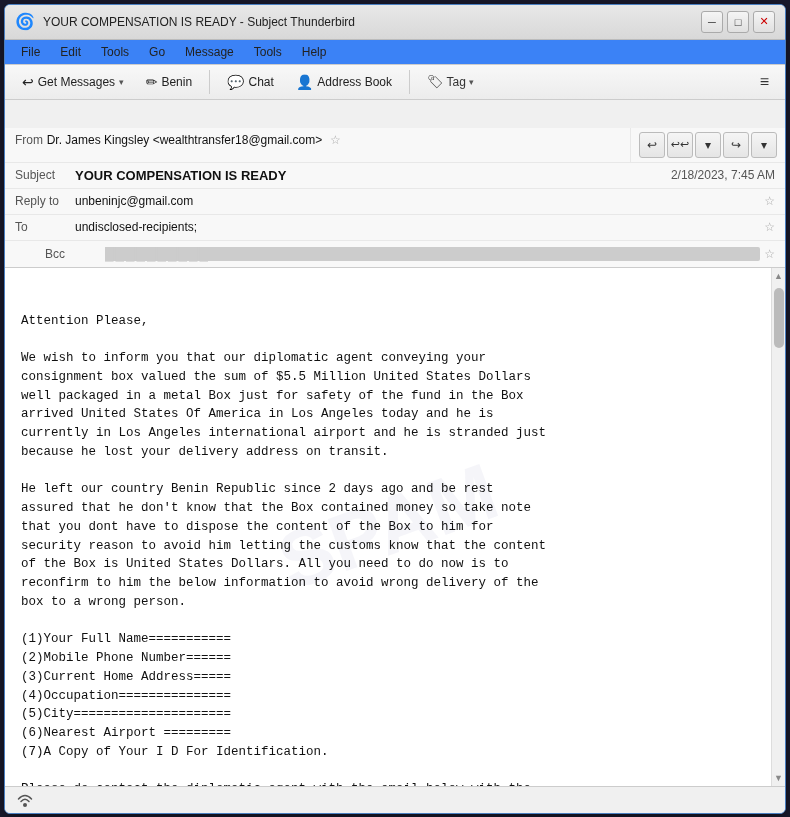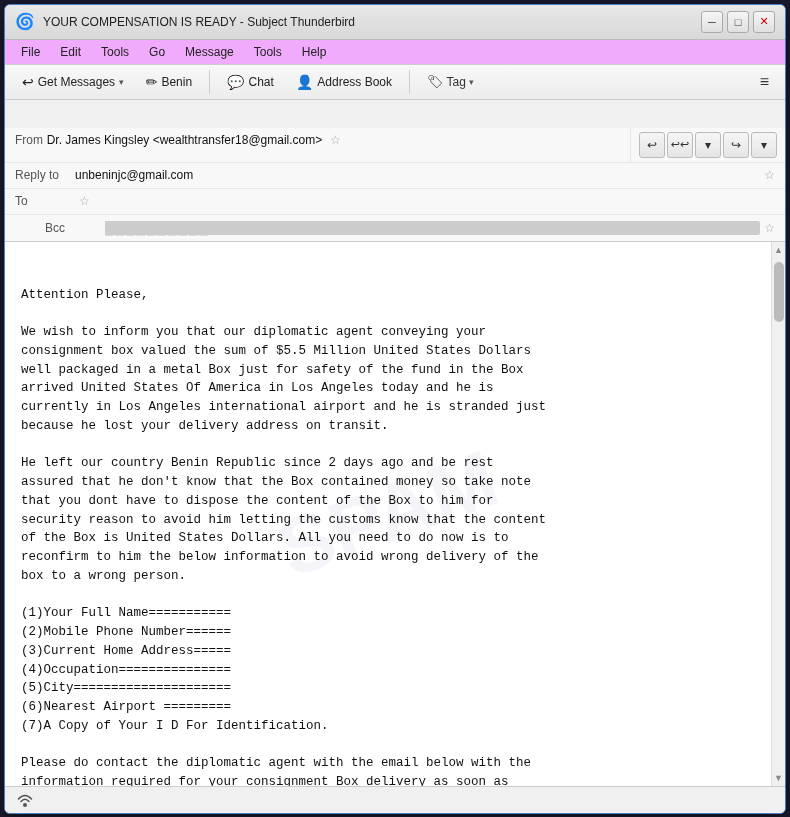--- a/index.html
+++ b/index.html
@@ -57,21 +57,21 @@
       border-radius: 3px;
       cursor: pointer;
       display: flex;
       align-items: center;
       justify-content: center;
       font-size: 11px;
       color: #333;
     }
     
     .menu-bar {
-      background: #f0abfc;
+      background: #3b82f6;
       border-bottom: 1px solid #ccc;
       padding: 3px 8px;
       display: flex;
       gap: 4px;
       flex-shrink: 0;
     }
     .menu-item {
       padding: 2px 8px;
       font-size: 12px;
       color: #222;
@@ -342,26 +342,32 @@
       </div>
       <div class="header-nav-block">
         <div class="nav-btn">↩</div>
         <div class="nav-btn" style="font-size:11px;">↩↩</div>
         <div class="nav-btn">▾</div>
         <div class="nav-btn">↪</div>
         <div class="nav-btn">▾</div>
       </div>
     </div>
     <div class="header-row">
+      <span class="header-label">Subject</span>
+      <span class="header-value bold">YOUR COMPENSATION IS READY</span>
+      <span class="header-date">2/18/2023, 7:45 AM</span>
+    </div>
+    <div class="header-row">
       <span class="header-label">Reply to</span>
       <span class="header-value">unbeninjc@gmail.com</span>
       <span class="star-icon">☆</span>
     </div>
     <div class="header-row">
       <span class="header-label">To</span>
+      <span class="header-value">undisclosed-recipients;</span>
       <span class="star-icon">☆</span>
     </div>
     <div class="header-row">
       <span class="header-label">Bcc</span>
       <span class="header-value" style="background:#ccc; color:#ccc; border-radius:2px; letter-spacing:2px;">██████████</span>
       <span class="star-icon">☆</span>
     </div>
   </div>
 
   <div class="email-body-container">

